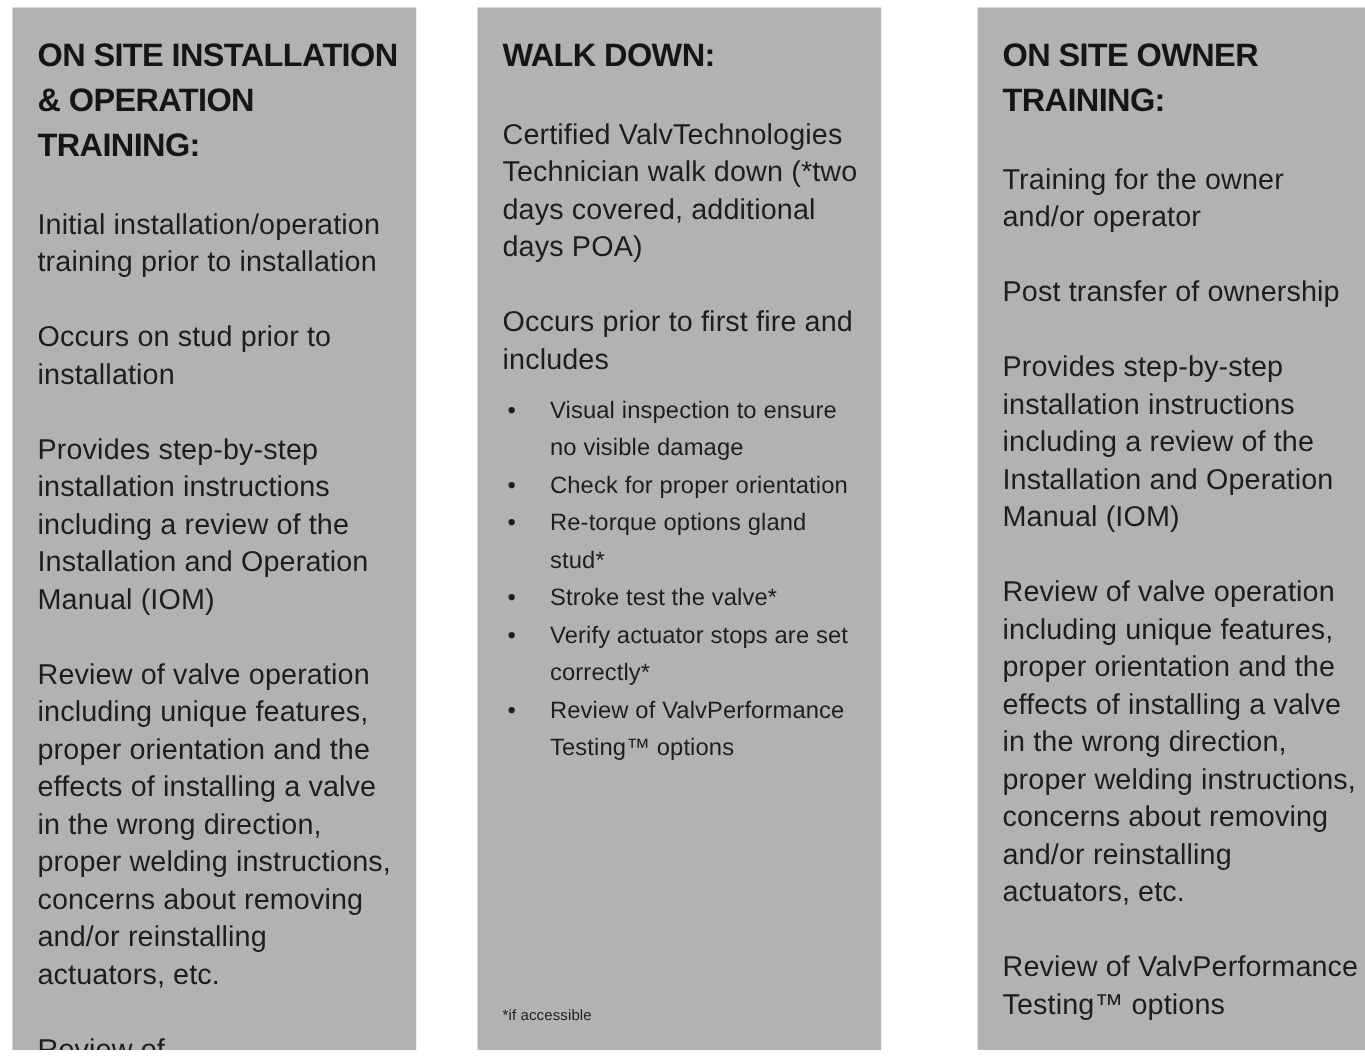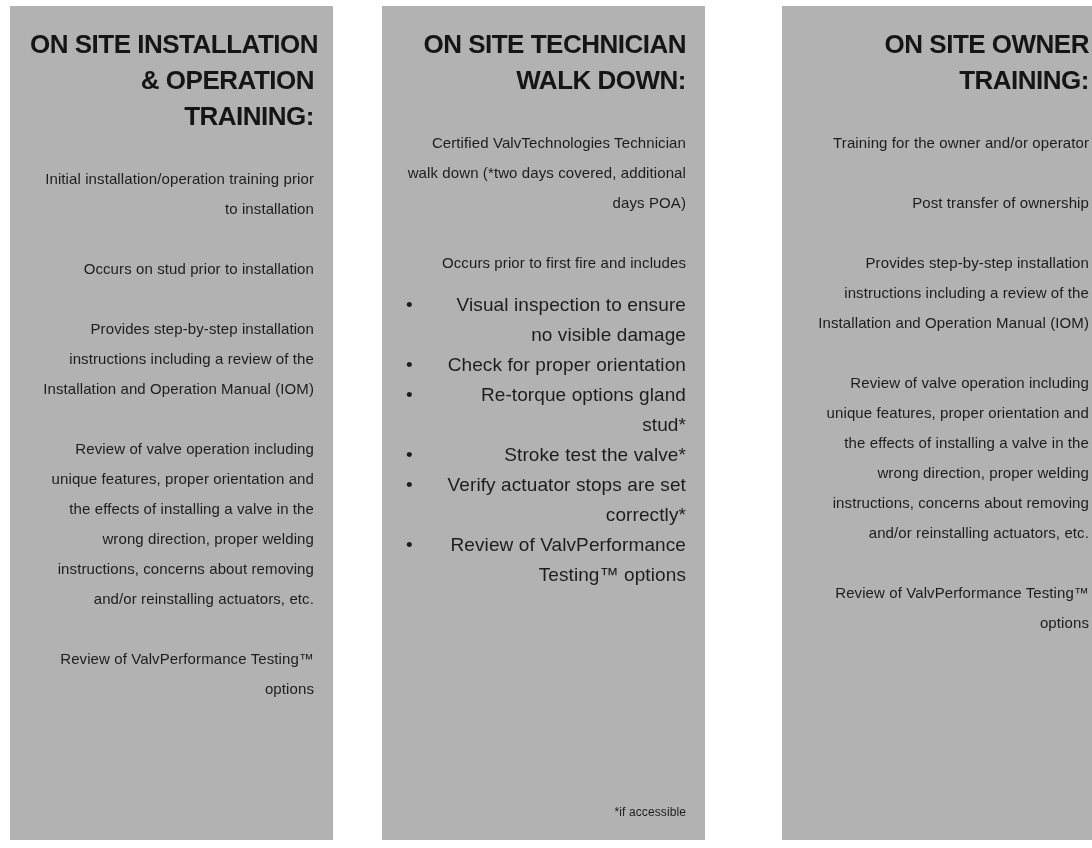--- a/index.html
+++ b/index.html
@@ -17,38 +17,37 @@
   .card {
     position: absolute;
     top: 6px;
     height: 834px;
     background: #b2b2b2;
     color: #1d1d1d;
     padding: 20px 19px 17px 20px;
     display: flex;
     flex-direction: column;
     overflow: hidden;
-    text-align: right;
   }
   .card-1 { left: 10px;  width: 323px; }
   .card-2 { left: 382px; width: 323px; }
   .card-3 { left: 782px; width: 326px; }
 
   .card-title {
     font-weight: bold;
     font-size: 26px;
     line-height: 36px;
     letter-spacing: -0.5px;
     color: #151515;
     margin-bottom: 30px;
   }
   .card-title .title-line { display: block; white-space: nowrap; }
 
   .para {
-    font-size: 15px;
+    font-size: 23px;
     line-height: 30px;
     margin-bottom: 30px;
     letter-spacing: 0.1px;
   }
   .para.tight { margin-bottom: 12px; }
   .para:last-child { margin-bottom: 0; }
 
   ul.bullets {
     list-style: none;
     font-size: 19px;
@@ -86,21 +85,20 @@
     </h2>
     <p class="para">Initial installation/operation training prior to installation</p>
     <p class="para">Occurs on stud prior to installation</p>
     <p class="para">Provides step-by-step installation instructions including a review of the Installation and Operation Manual (IOM)</p>
     <p class="para">Review of valve operation including unique features, proper orientation and the effects of installing a valve in the wrong direction, proper welding instructions, concerns about removing and/or reinstalling actuators, etc.</p>
     <p class="para">Review of ValvPerformance Testing™ options</p>
   </section>
 
   <section class="card card-2">
     <h2 class="card-title">
-      <span class="title-line">ON SITE TECHNICIAN</span>
       <span class="title-line">WALK DOWN:</span>
     </h2>
     <p class="para">Certified ValvTechnologies Technician walk down (*two days covered, additional days POA)</p>
     <p class="para tight">Occurs prior to first fire and includes</p>
     <ul class="bullets">
       <li>Visual inspection to ensure no visible damage</li>
       <li>Check for proper orientation</li>
       <li>Re-torque options gland stud*</li>
       <li>Stroke test the valve*</li>
       <li>Verify actuator stops are set correctly*</li>

